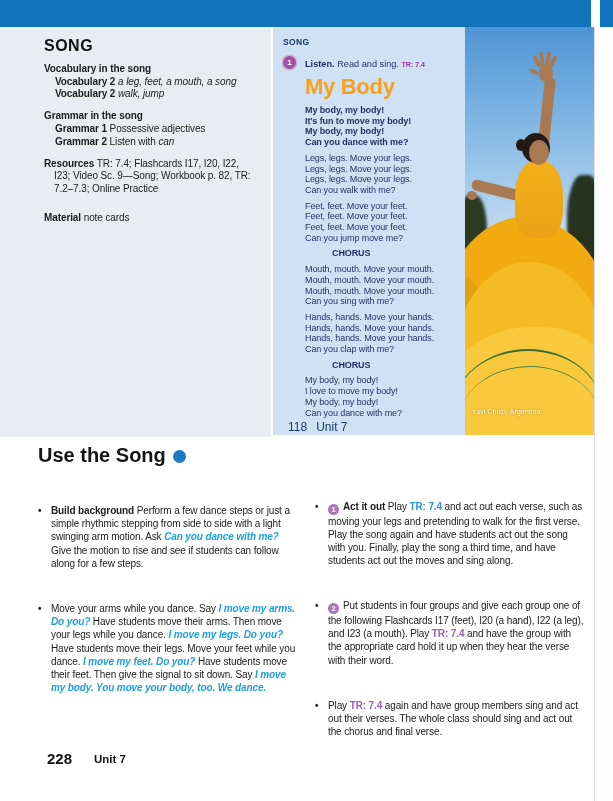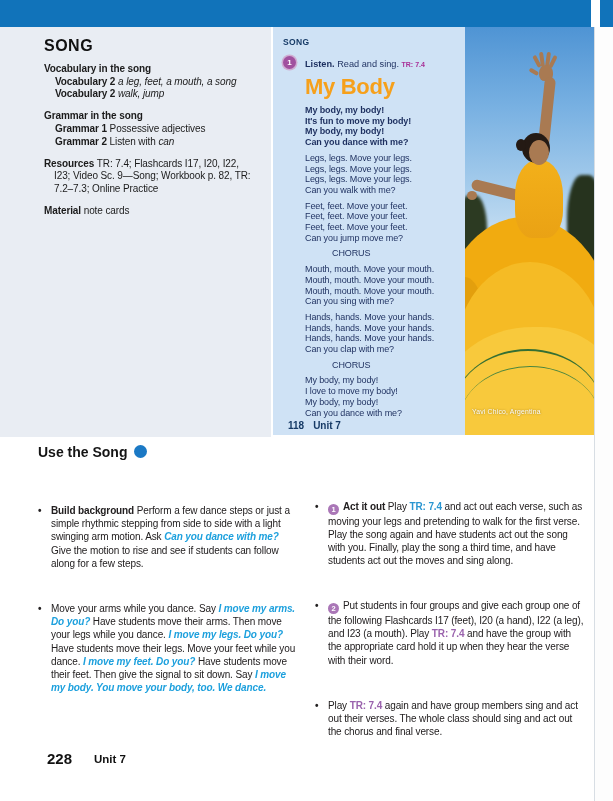--- a/index.html
+++ b/index.html
@@ -18,40 +18,40 @@
     position:absolute;left:0;top:27px;width:271px;height:410px;
     background:#e9edf3;box-sizing:border-box;padding:13px 16px 0 44px;
     color:#1b1b1b;font-size:10px;line-height:12.8px;letter-spacing:-0.1px;
   }
   .sidebar h1{margin:0 0 10px 0;font-size:16px;letter-spacing:0.5px;color:#111;}
   .sb-head{font-weight:700;margin-top:9px;}
   .sb-row{padding-left:11px;}
   .sb-label{font-weight:700;}
   .vocab-value{font-style:italic;}
   .sb-res{margin-top:9px;padding-left:10px;text-indent:-10px;}
-  .sb-mat{margin-top:9px;}
+  .sb-mat{margin-top:16px;}
   .seg-italic{font-style:italic;text-align:right;}
   
   .student-panel{position:absolute;left:273px;top:27px;width:192px;height:408px;background:#cfe2f5;}
   .sp-head{position:absolute;left:10px;top:10px;font-size:8.5px;font-weight:700;letter-spacing:0.4px;color:#163a66;}
   .sp-activity-circle{
     position:absolute;left:10px;top:29px;width:13px;height:13px;border-radius:50%;
     background:#a1519f;box-shadow:0 0 0 1.5px #cfaed3;
     color:#fff;font-size:8px;font-weight:700;display:flex;align-items:center;justify-content:center;
   }
   .sp-instruction{position:absolute;left:32px;top:32px;font-size:9.2px;color:#1d2f5f;}
   .seg-instr-bold{font-weight:700;}
   .seg-trmagenta{color:#a82f96;font-weight:700;font-size:7px;}
   .sp-title{position:absolute;left:32px;top:47px;font-size:22px;font-weight:700;color:#f6a01b;letter-spacing:-0.3px;}
   .lyrics{position:absolute;left:32px;top:78px;font-size:9px;color:#1d2f5f;letter-spacing:-0.1px;}
   .verse{margin-bottom:5px;}
   .verse div{line-height:10.7px;}
   .verse-bold div{font-weight:700;}
-  .verse-chorus{font-weight:400;padding-left:27px;}
-  .sp-footer{position:absolute;left:15px;top:393px;font-size:10px;font-weight:700;color:#163a66;}
+  .verse-chorus{font-weight:700;padding-left:27px;}
+  .sp-footer{position:absolute;left:15px;top:393px;font-size:12px;font-weight:400;color:#163a66;}
   .sp-footer .sp-unit{margin-left:9px;}
   
   .photo{
     position:absolute;left:465px;top:27px;width:129px;height:408px;overflow:hidden;
     background:linear-gradient(180deg,#4f94d4 0%,#79b1e2 20%,#a7cdec 40%,#cfe3f4 55%,#e3eef7 62%,#d9e6f0 70%,#d6e2ec 100%);
   }
   .photo *{position:absolute;}
   .ground{left:0;top:235px;width:129px;height:26px;background:linear-gradient(#c9a977,#b98f55);opacity:.85;filter:blur(1px);}
   .foliage-l{left:-8px;top:168px;width:30px;height:85px;background:#2c3a22;border-radius:40%;filter:blur(1.5px);}
   .foliage-r{left:102px;top:148px;width:36px;height:110px;background:#26331e;border-radius:40%;filter:blur(1.5px);}
@@ -71,21 +71,21 @@
   .face{left:64px;top:113px;width:20px;height:25px;border-radius:50%;}
   .bodice{left:50px;top:133px;width:48px;height:78px;border-radius:45% 45% 35% 35%;background:linear-gradient(#f3b01a,#eaa214);}
   .skirt1{left:-25px;top:190px;width:175px;height:232px;background:#f1ab10;border-radius:48% 52% 45% 50%;}
   .skirt-shadow{left:-25px;top:250px;width:50px;height:160px;background:#dd9a0d;border-radius:50%;opacity:.7;}
   .skirt2{left:-10px;top:235px;width:150px;height:190px;background:#f5bb25;border-radius:50%;}
   .skirt3{left:-20px;top:300px;width:168px;height:130px;background:#f8c93c;border-radius:55% 45% 40% 50%;}
   .trim1{left:-12px;top:322px;width:150px;height:60px;border-top:2px solid #356f33;border-radius:50%/100% 100% 0 0;}
   .trim2{left:-6px;top:339px;width:142px;height:55px;border-top:1.5px solid #49853f;border-radius:50%/100% 100% 0 0;}
   .photo-caption{left:7px;top:381px;font-size:6.8px;color:#fff;text-shadow:0 0 2px rgba(80,60,0,.6);letter-spacing:0.2px;}
   
-  .lesson-heading{position:absolute;left:38px;top:444px;font-size:14px;font-weight:700;color:#141414;}
+  .lesson-heading{position:absolute;left:38px;top:444px;font-size:20px;font-weight:700;color:#141414;}
   .lesson-dot{display:inline-block;width:13px;height:13px;border-radius:50%;background:#1b79c5;margin-left:7px;vertical-align:-1px;}
   .col{position:absolute;font-size:10px;line-height:13.2px;color:#232021;letter-spacing:-0.12px;}
   .col-left{left:38px;top:472px;width:260px;}
   .col-right{left:315px;top:468px;width:272px;}
   .bullet{position:relative;padding-left:13px;margin-bottom:14px;margin-top:32px;}
   .bullet::before{content:"\2022";position:absolute;left:0;top:0;font-weight:700;color:#232021;}
   .num-circle{
     display:inline-flex;width:11px;height:11px;border-radius:50%;background:#aa77b7;
     color:#fff;font-size:7.5px;font-weight:700;align-items:center;justify-content:center;
     margin-right:4px;vertical-align:-1.5px;

